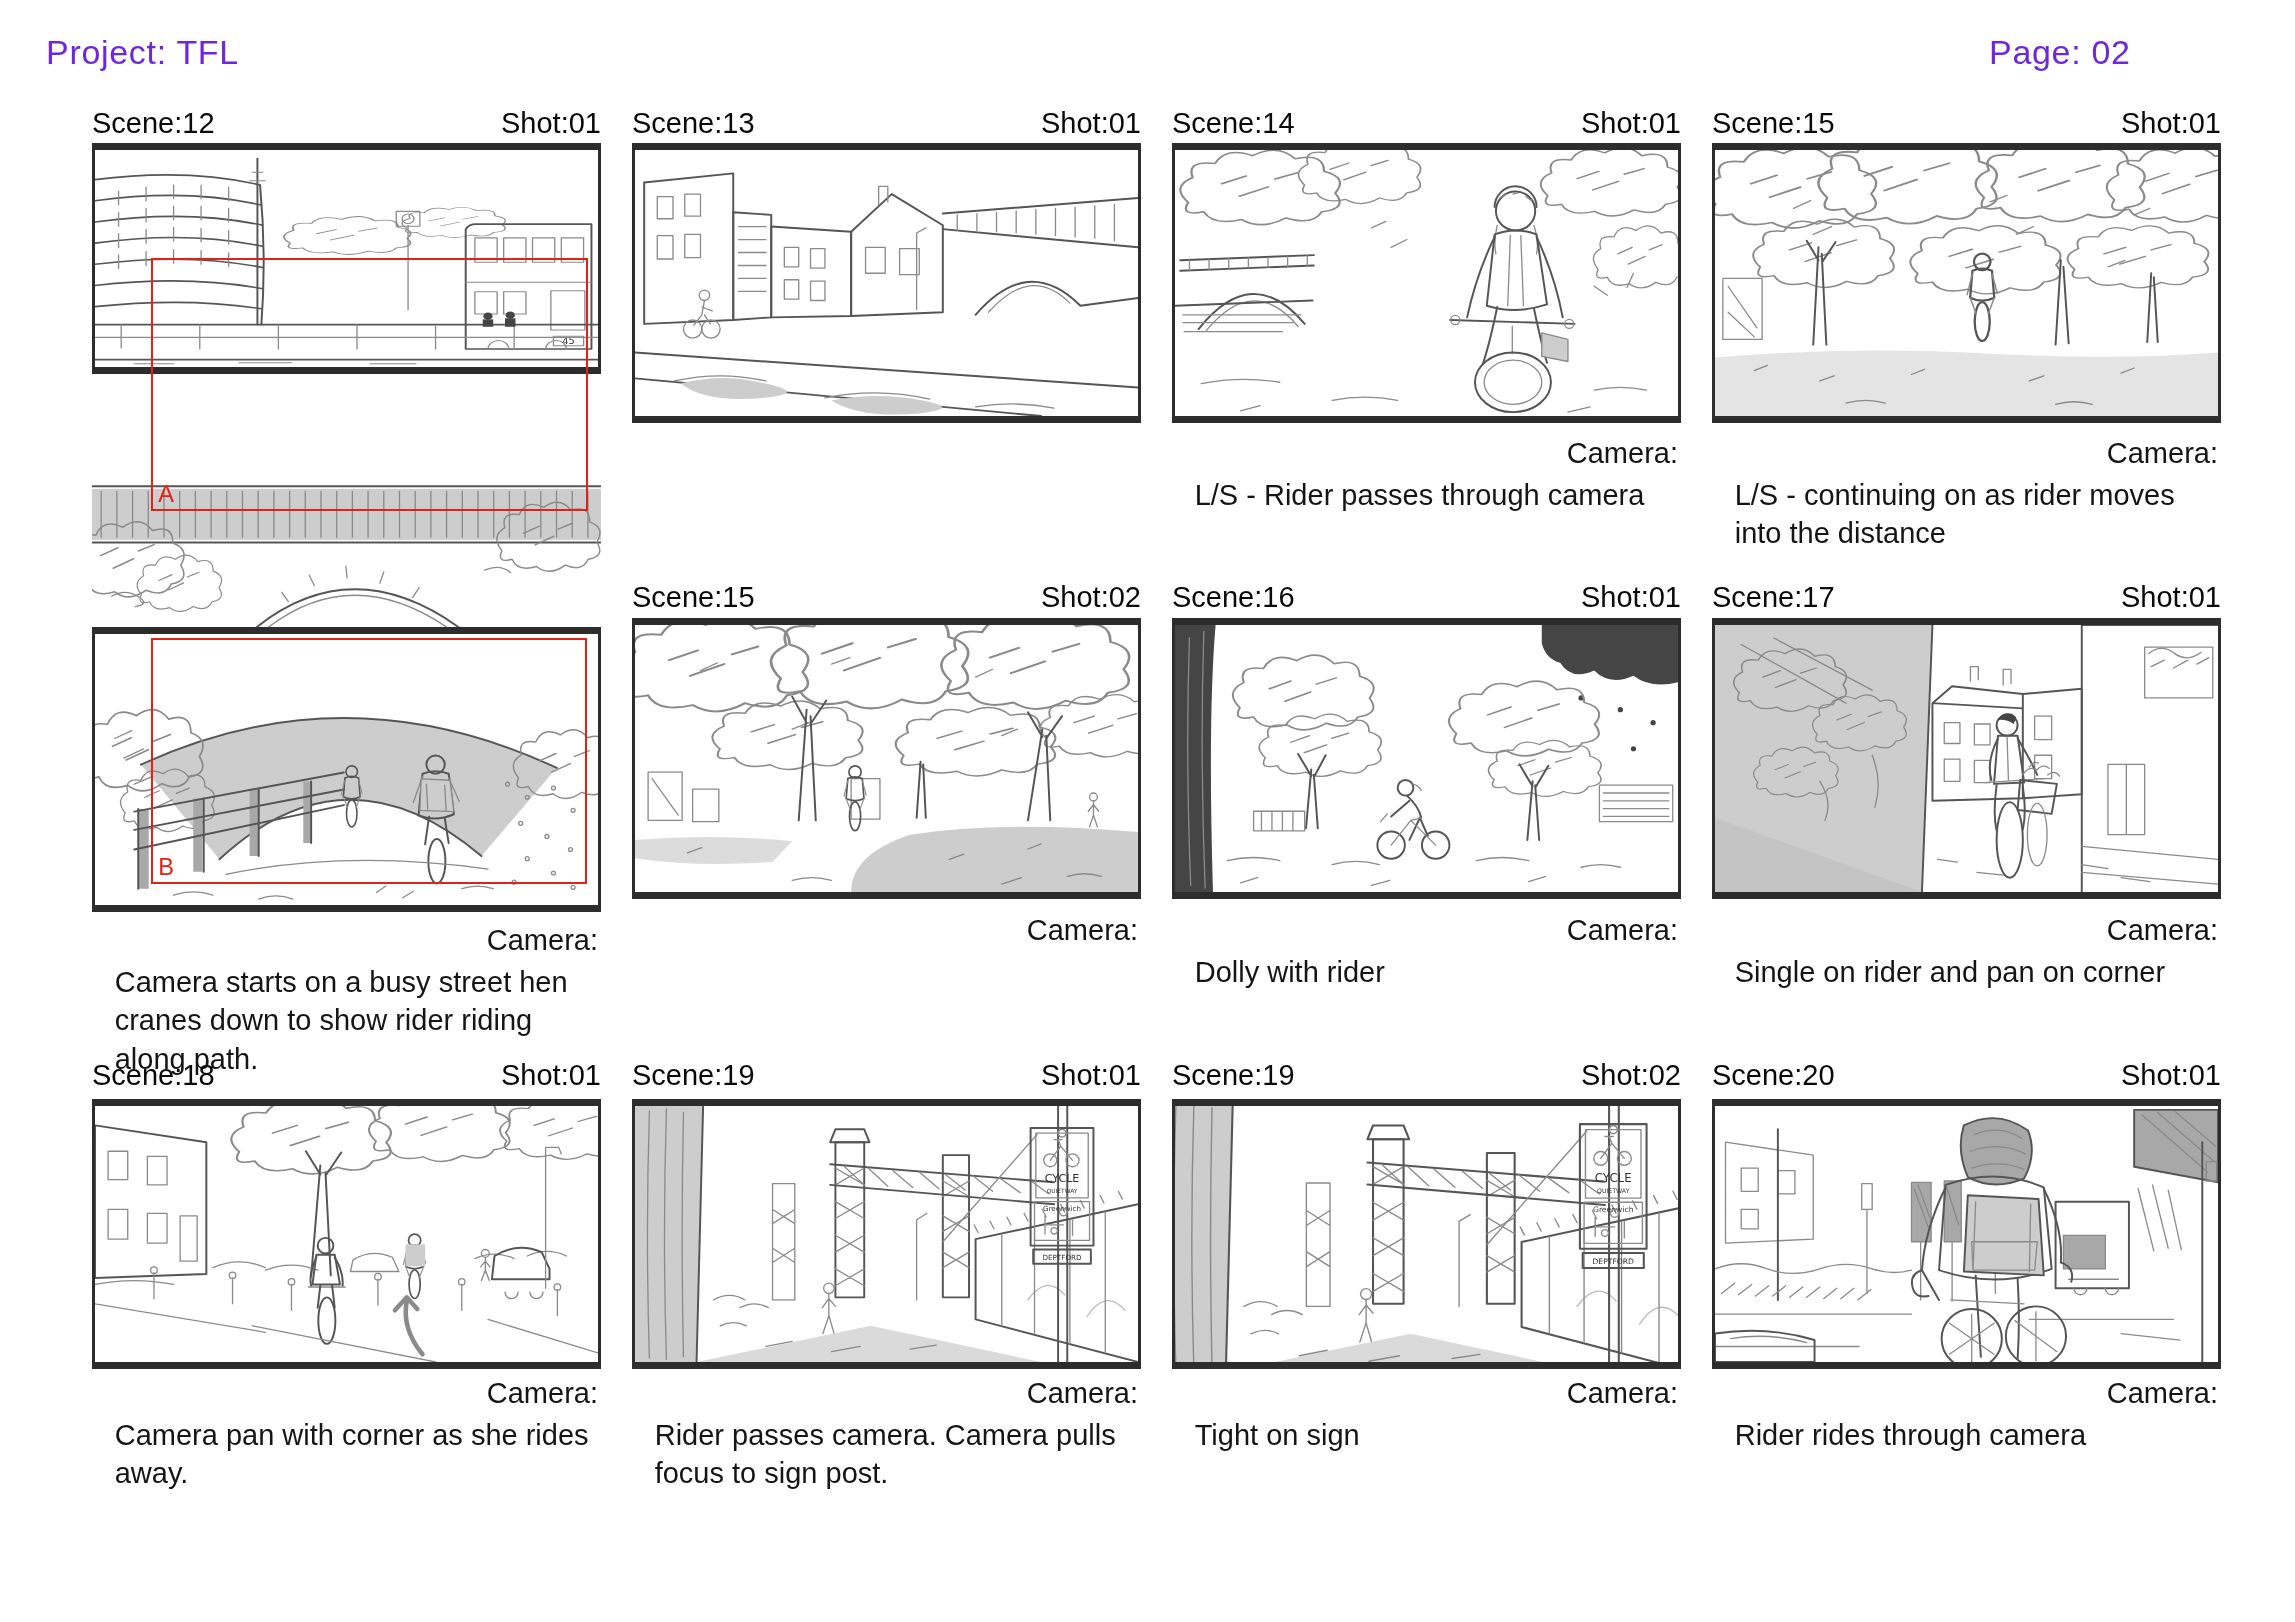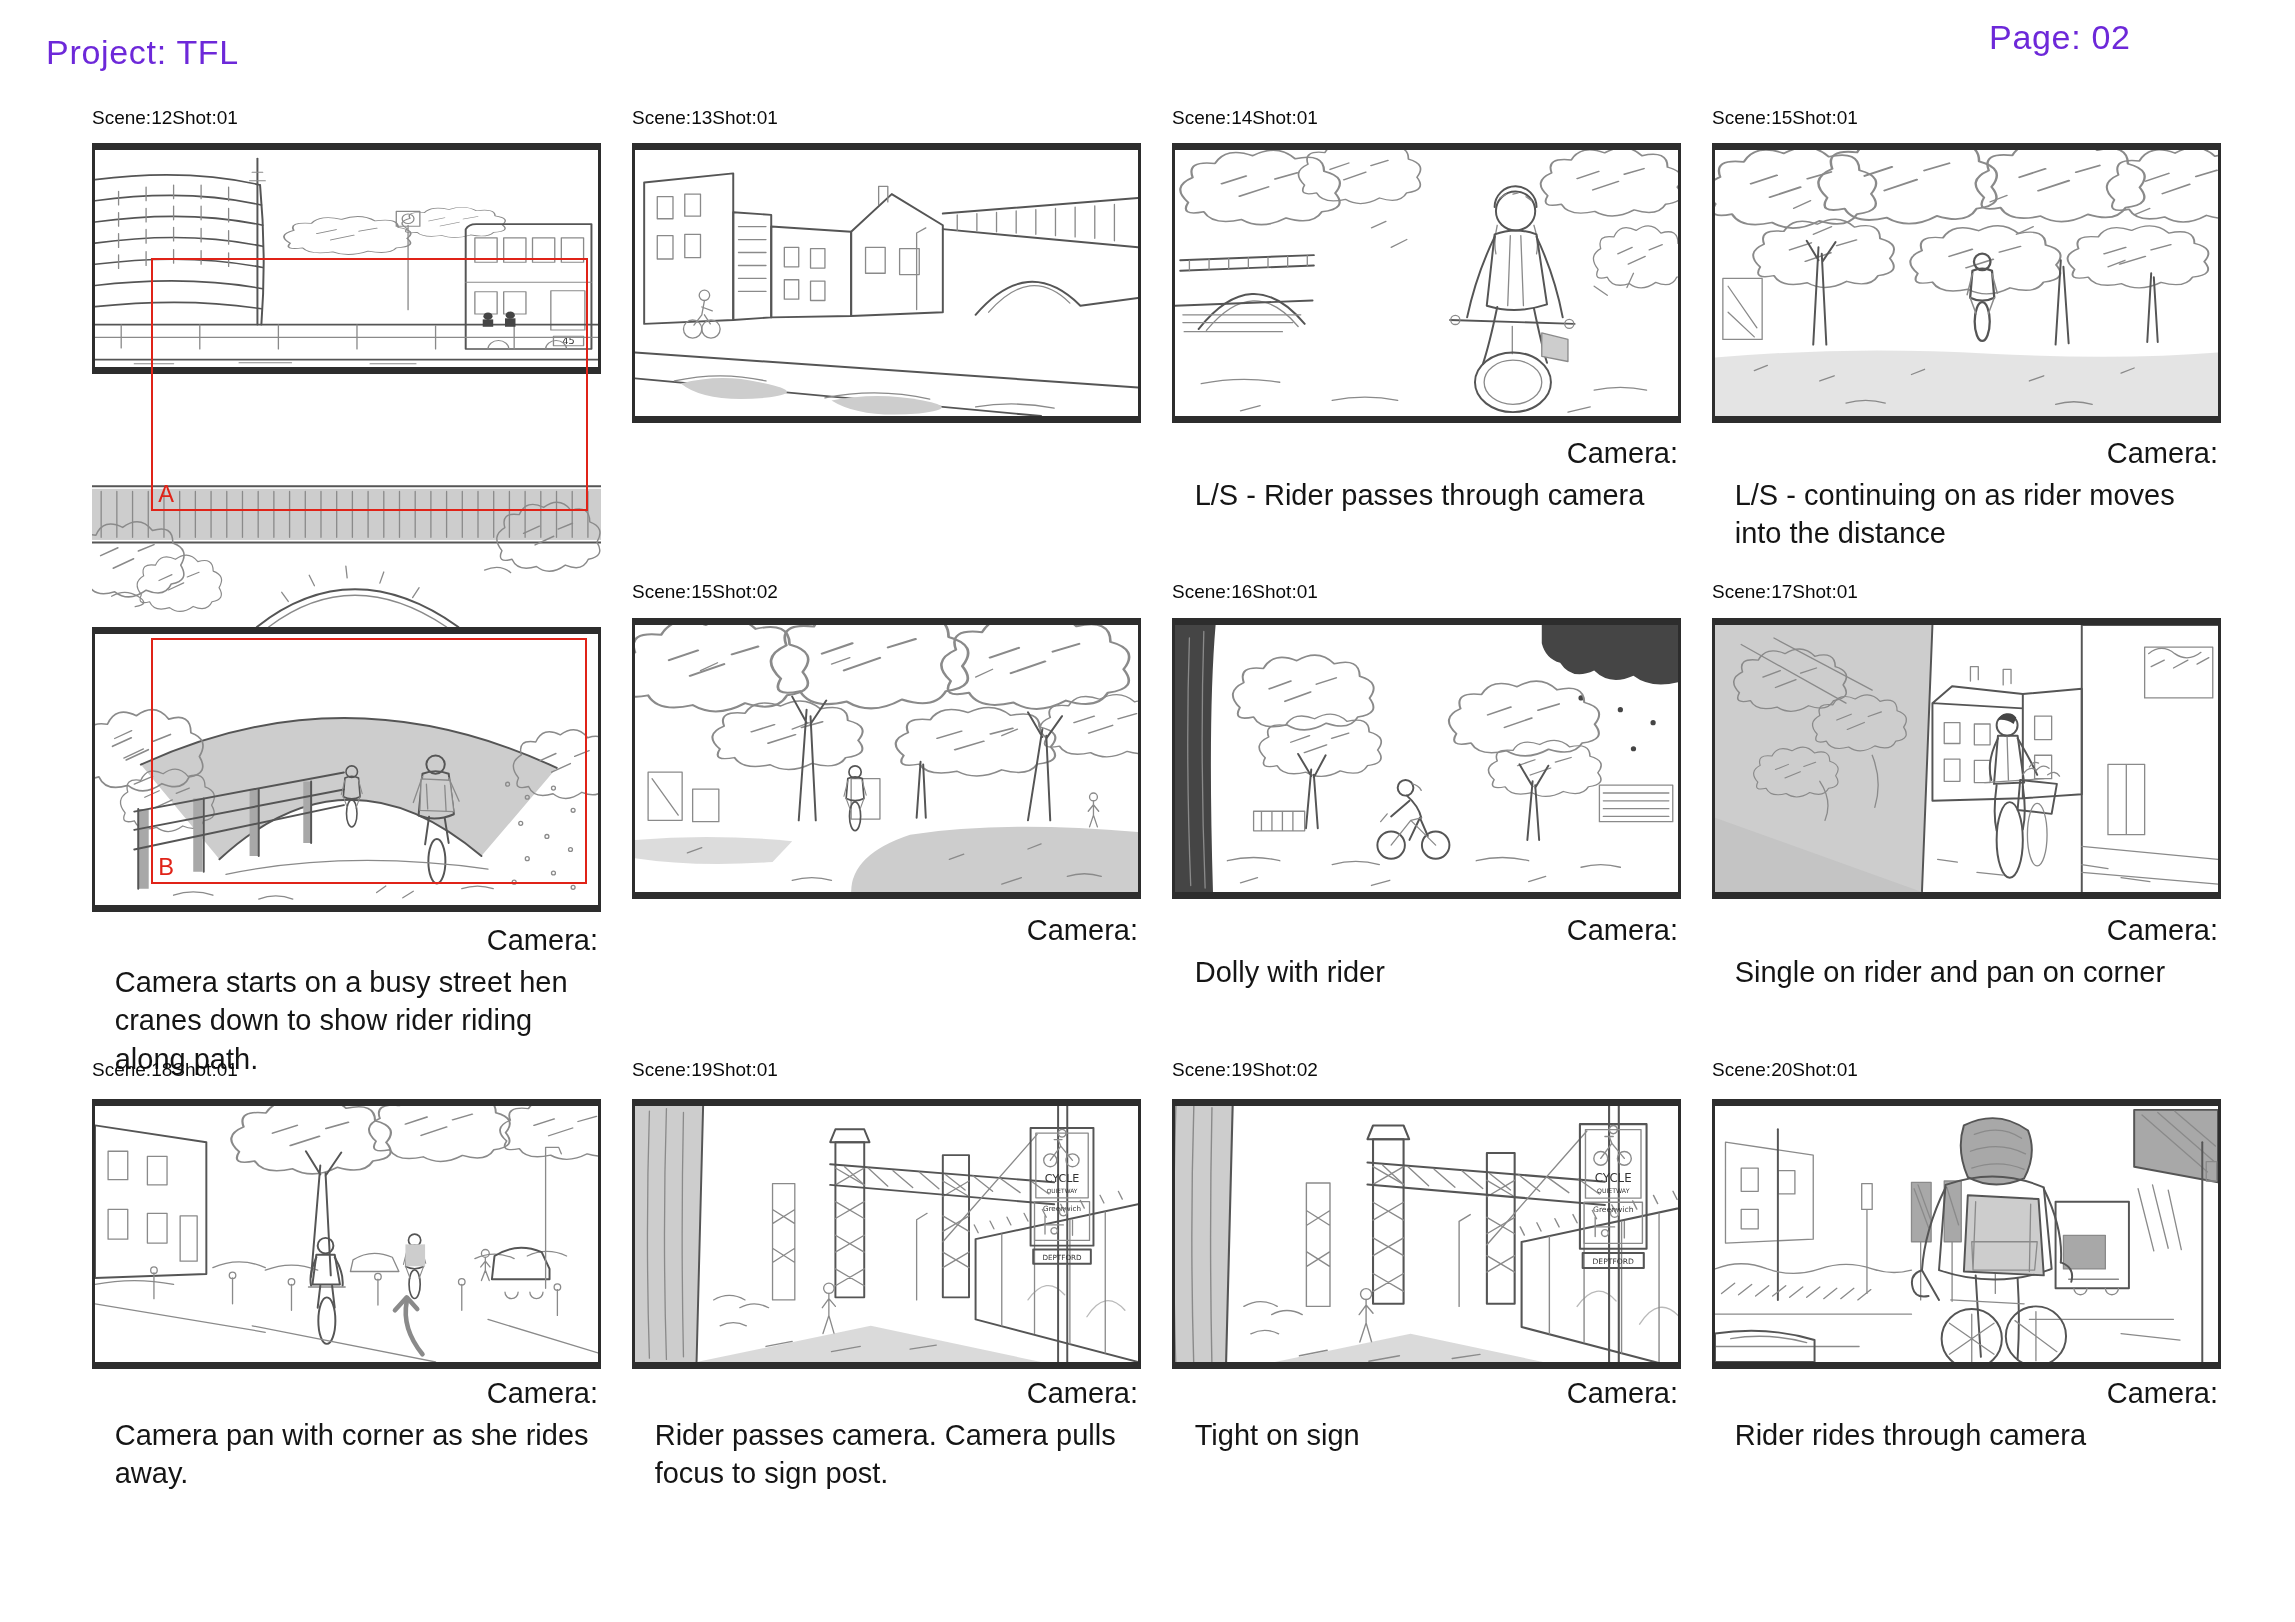--- a/index.html
+++ b/index.html
@@ -1,20 +1,20 @@
 <!DOCTYPE html>
 <html style="font-size:10.5px"><head>
 <meta charset="utf-8">
 <style>
   html,body{margin:0;padding:0;background:#ffffff;}
   .page{position:relative;width:2295px;height:1623px;background:#fff;
         font-family:"Liberation Sans",sans-serif;color:#111;overflow:hidden;}
   .hdr{position:absolute;font-size:34px;letter-spacing:0.7px;color:#6d28d9;}
-  .panel-head{position:absolute;width:509px;display:flex;
-              font-size:19px;color:#0a0a0a;}
+  .panel-head{position:absolute;width:509px;display:flex;justify-content:space-between;
+              font-size:29px;color:#0a0a0a;}
   .frame{position:absolute;background:#fff;border:3.3px solid #2d2d2d;
          border-top-width:7.2px;border-bottom-width:7.2px;box-sizing:border-box;}
   .frame svg,.strip svg{display:block;width:100%;height:100%;}
   .strip{position:absolute;}
   .caption{position:absolute;width:499px;font-size:29px;line-height:1.32;color:#151515;}
   .caption .cam{min-height:42px;text-align:right;}
   .caption .txt{padding-left:15.7px;}
   .marker{position:absolute;border:2px solid #e02318;z-index:6;}
   .marker .mlabel{position:absolute;left:5.2px;bottom:1.3px;color:#e02318;font-size:23.6px;}
   
@@ -41,21 +41,21 @@
         <circle class="k" cx="0" cy="-64" r="11"></circle>
         <path class="k" d="M-13,-52 Q0,-58 13,-52 L16,-16 Q0,-8 -16,-16 Z"></path>
         <path class="k2" d="M-13,-48 L-20,-20 M13,-48 L20,-22"></path>
         <ellipse class="k" cx="0" cy="16" rx="10" ry="26"></ellipse>
         <path class="k2" d="M-16,-16 L-8,6 M16,-16 L8,6"></path>
       </g>
     </defs>
   </svg>
 
   <div class="hdr" style="left:46px;top:33px">Project: TFL</div>
-  <div class="hdr" style="left:1989px;top:18px">Page: 02</div>
+  <div class="hdr" style="left:1989px;top:33px">Page: 02</div>
 
   <div class="panel-head" style="left:92px;top:107px">
     <span>Scene:12</span>
     <span>Shot:01</span>
   </div>
 
   <div class="frame" style="left:92px;top:143px;width:509px;height:231px">
     <svg viewBox="0 0 768 410" preserveAspectRatio="none">
       <path class="k" d="M0,56 Q140,34 252,66"></path>
         <path class="k" d="M0,96 Q140,72 254,104"></path>

